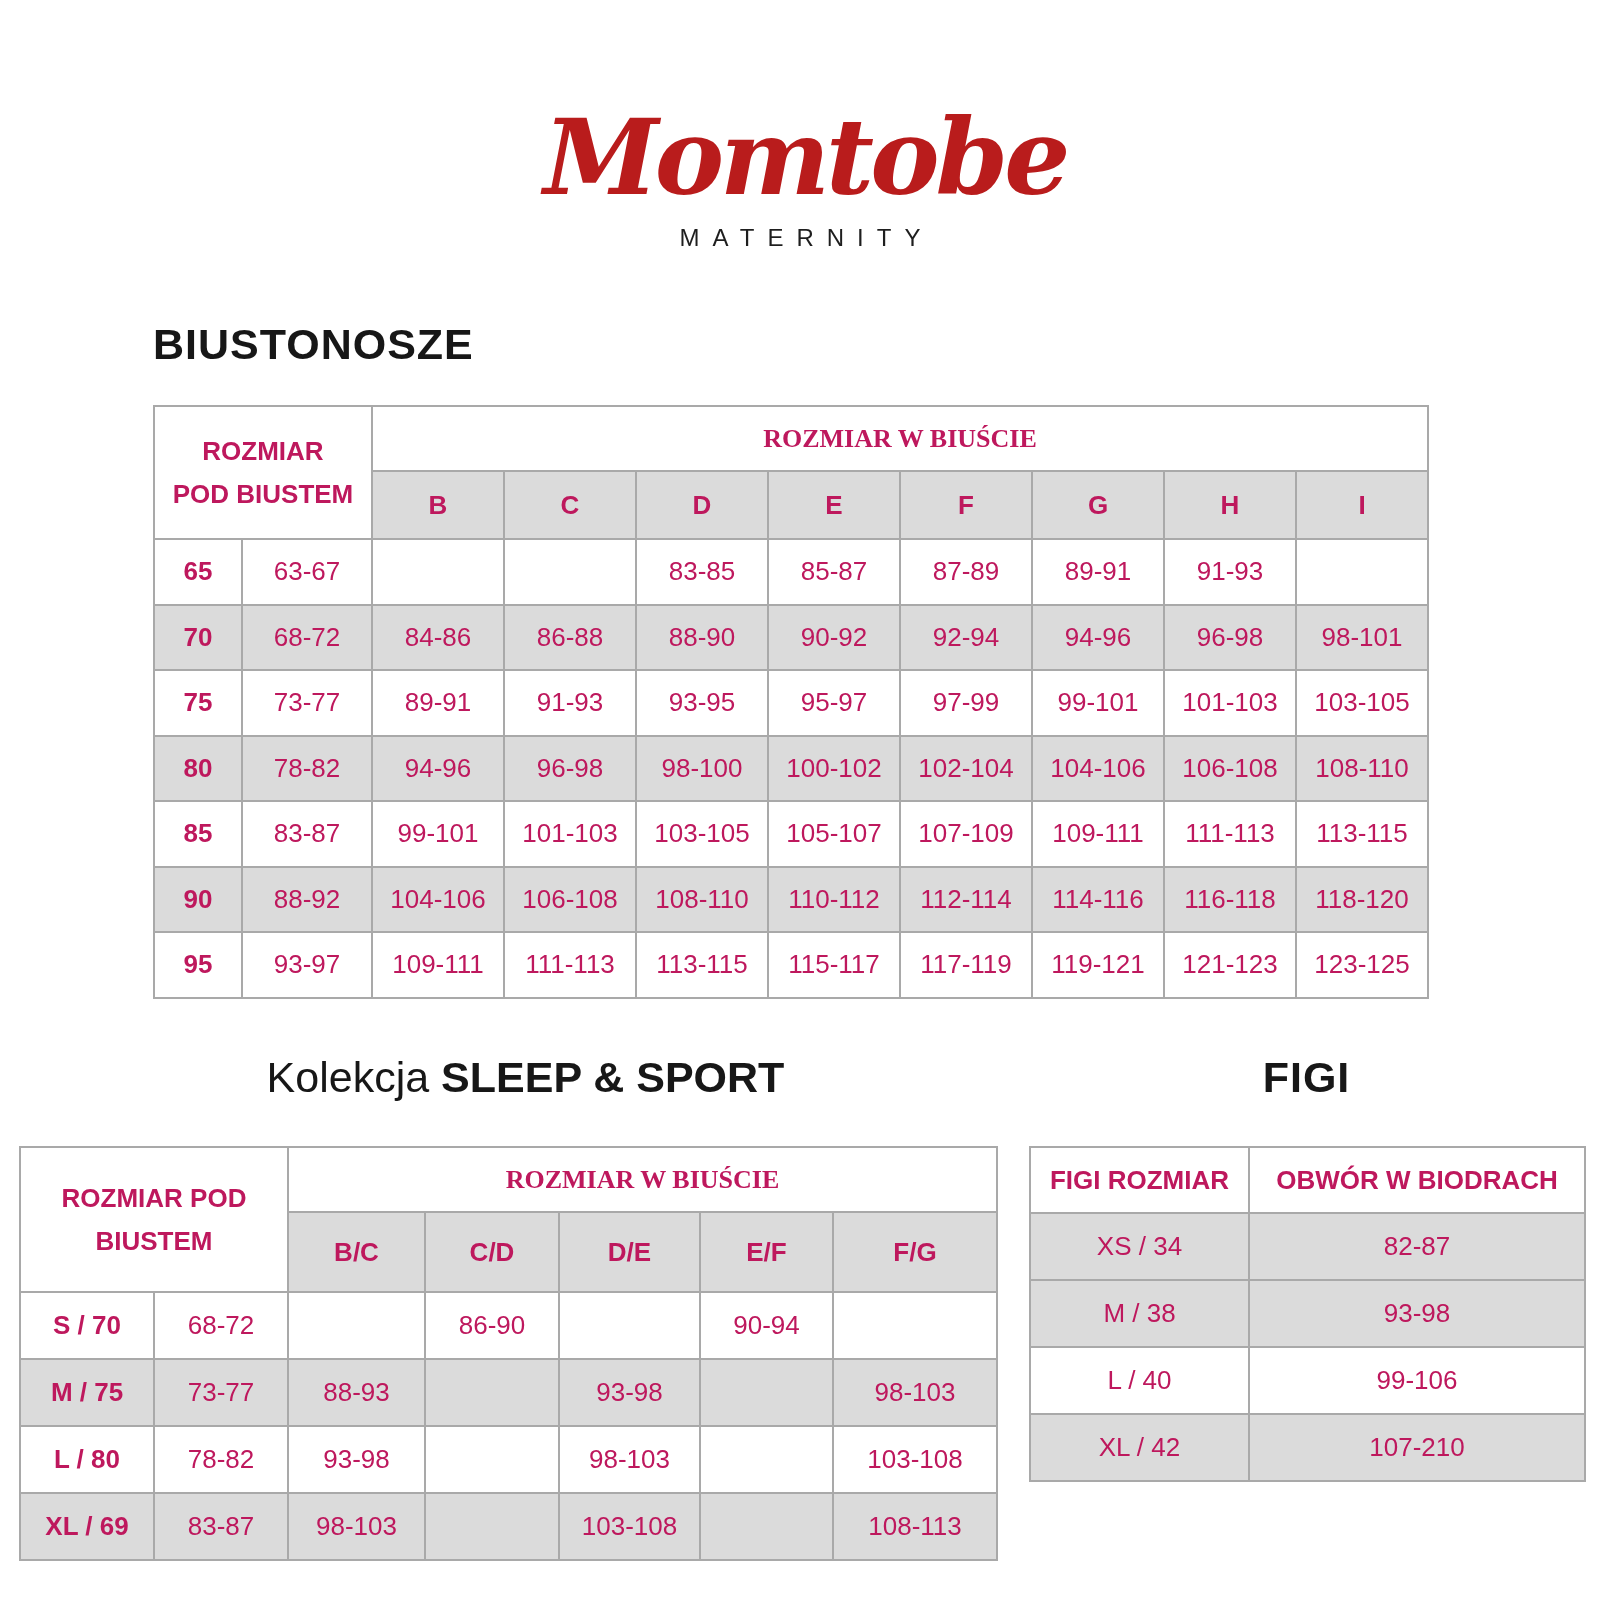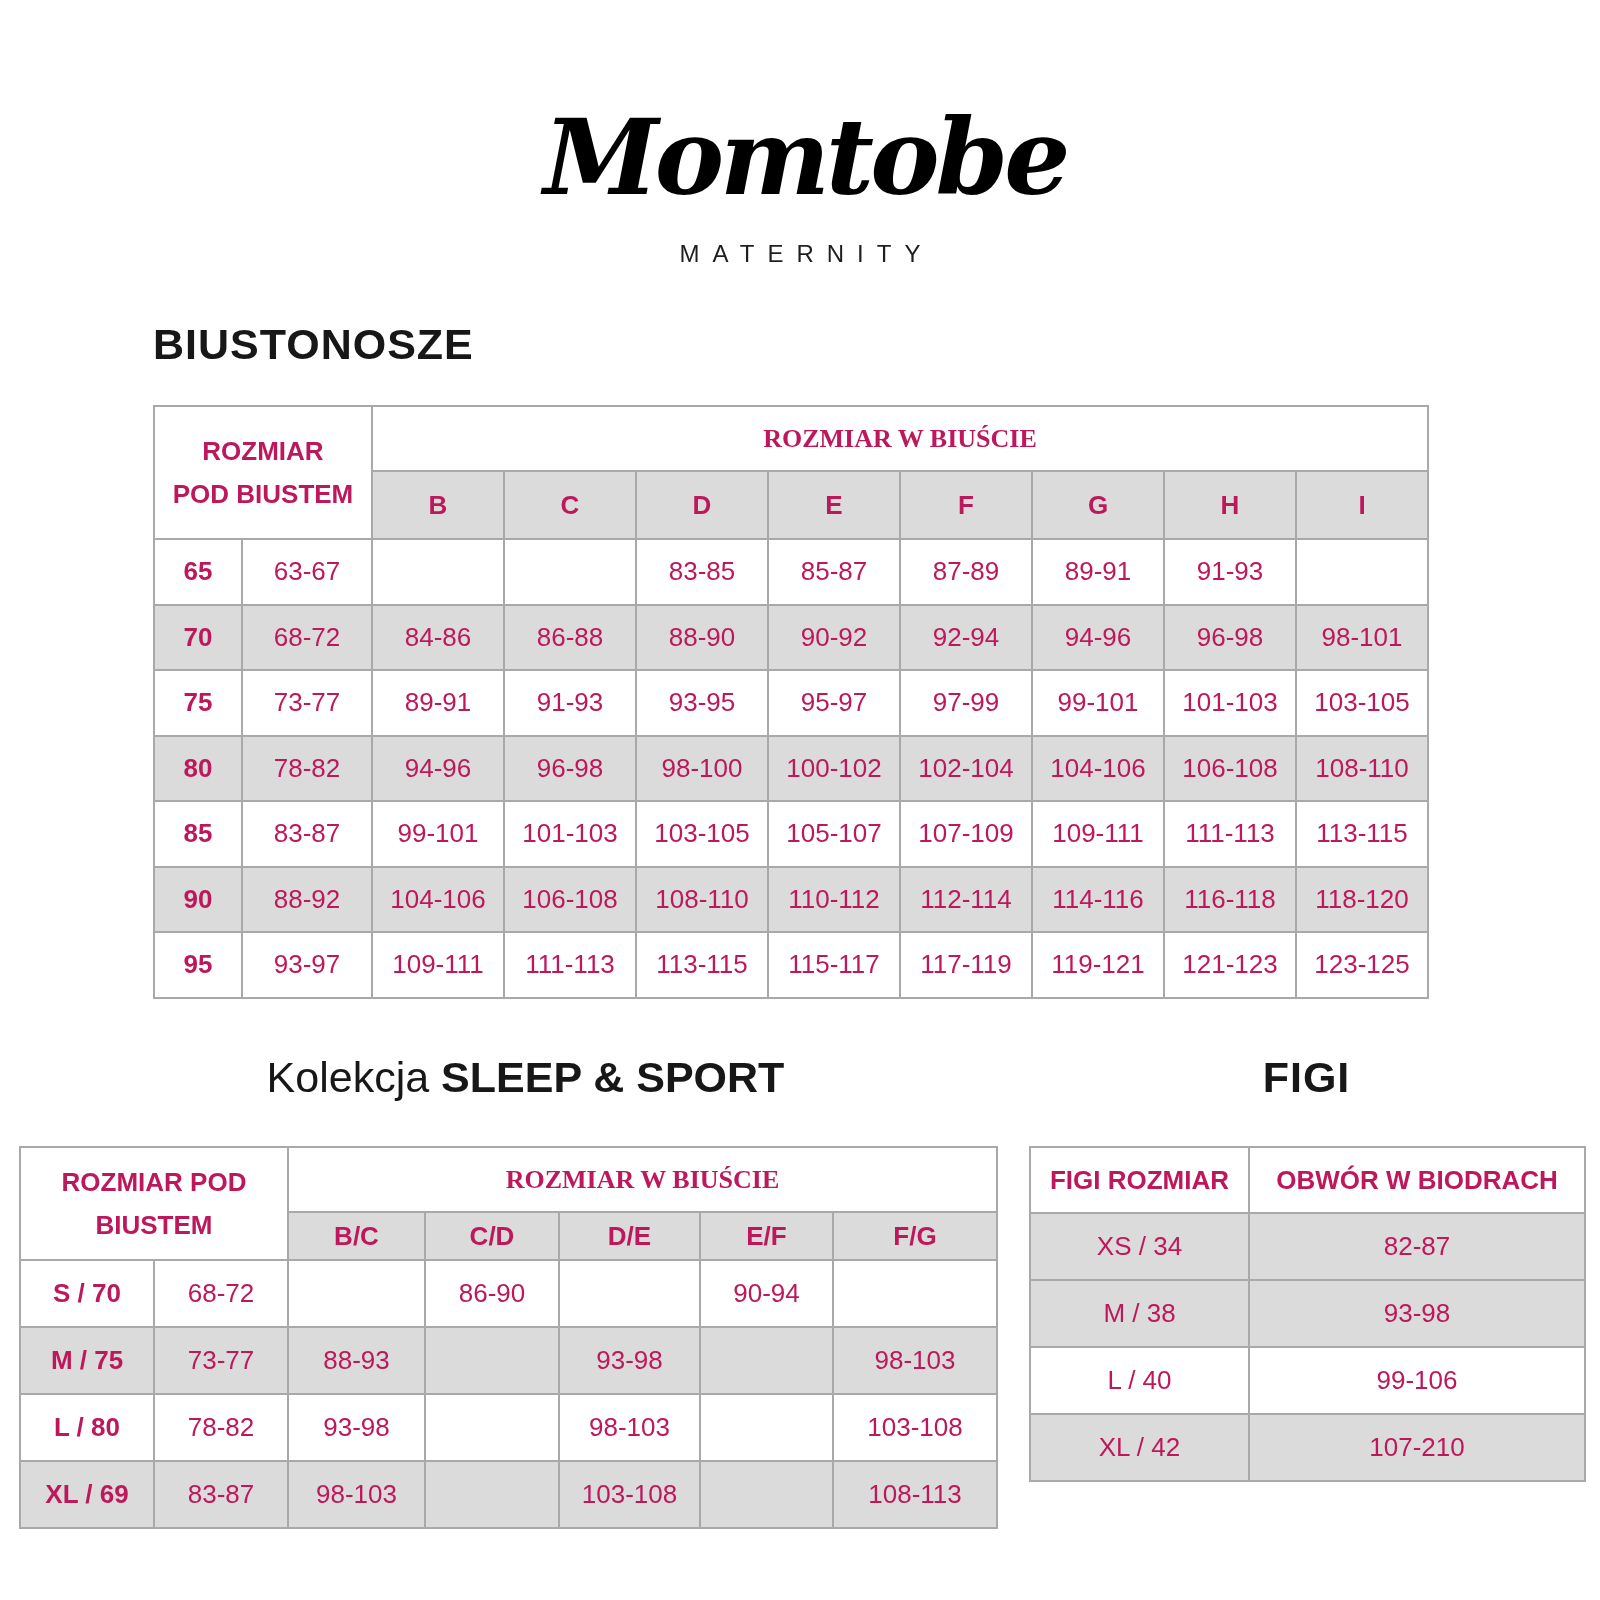--- a/index.html
+++ b/index.html
@@ -6,24 +6,24 @@
   body {
     width:1600px; height:1600px; position:relative; overflow:hidden;
     background:#ffffff; color:#171717;
     font-family:"Liberation Sans", sans-serif;
   }
 
   
   .logo { position:absolute; left:0; top:98px; width:1600px; text-align:center; }
   .logo-script {
     font-family:"DejaVu Serif", serif; font-style:italic; font-weight:bold;
-    font-size:104px; letter-spacing:-4px; line-height:1.15; color:#000000;padding-left:10px;
+    font-size:104px; letter-spacing:-4px; line-height:1.15; color:#b91c1c;padding-left:10px;
   }
   .logo-sub {
-    margin-top:22px; font-size:24px; letter-spacing:13px; text-indent:13px;
+    margin-top:6px; font-size:24px; letter-spacing:13px; text-indent:13px;
     color:#1e1e1e; font-weight:normal;
   }
 
   
   .bras-title {
     position:absolute; left:153px; top:320px; width:1274px; 
     font-size:43px; font-weight:bold; letter-spacing:1px;
   }
   .ss-title {
     position:absolute; left:19px; top:1053px; width:977px; text-align:center;
@@ -54,21 +54,21 @@
   td.band    { font-weight:bold; font-size:26px; }
   td.figihdr { font-weight:bold; font-size:27px; }
 
   #bras-table { left:153px; top:405px; }
   #bras-table tr.hrow1 { height:65px; }
   #bras-table tr.hrow2 { height:68px; }
   #bras-table tr.drow  { height:65.5px; }
 
   #ss-table { left:19px; top:1146px; }
   #ss-table tr.hrow1 { height:65px; }
-  #ss-table tr.hrow2 { height:48px;border-radius:23px; }
+  #ss-table tr.hrow2 { height:80px;border-radius:23px; }
   #ss-table tr.drow  { height:67px; }
 
   #figi-table { left:1029px; top:1146px; }
   #figi-table tr.hrow { height:66px; }
   #figi-table tr.drow { height:67px; }
 </style>
 </head>
 <body>
 
 <div class="logo">

